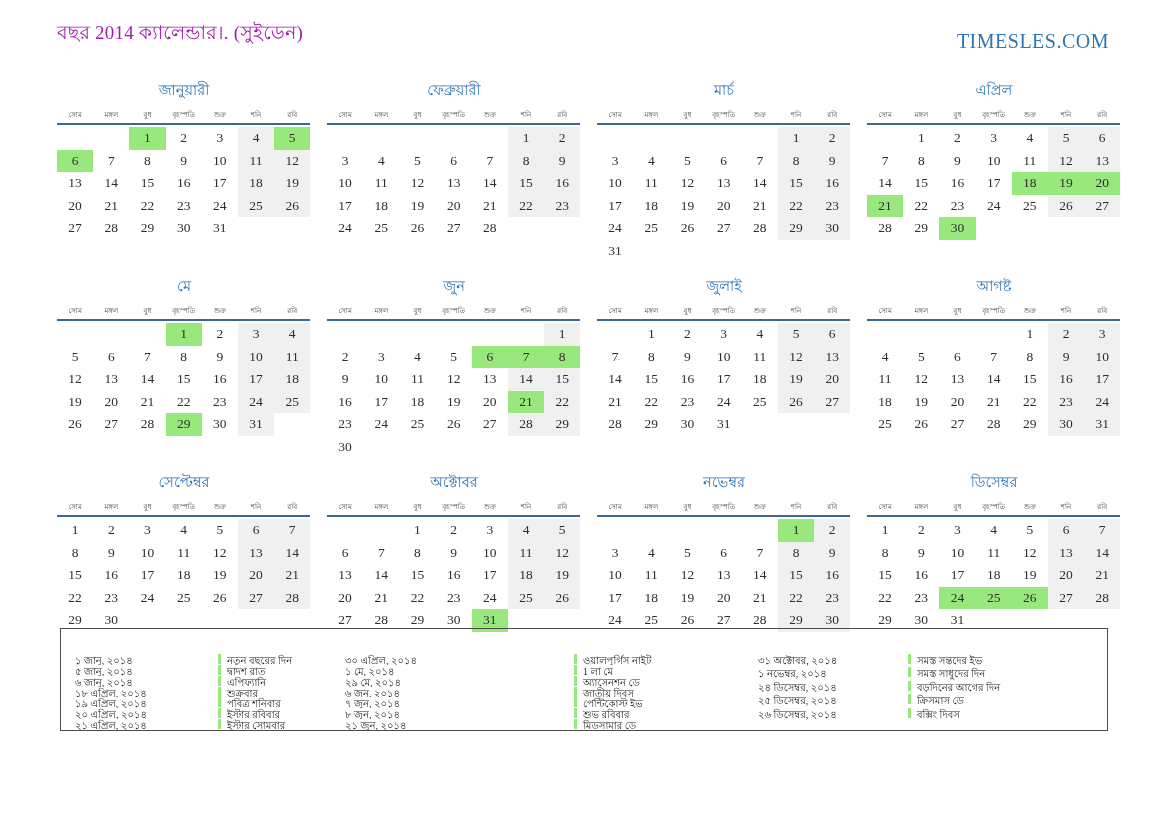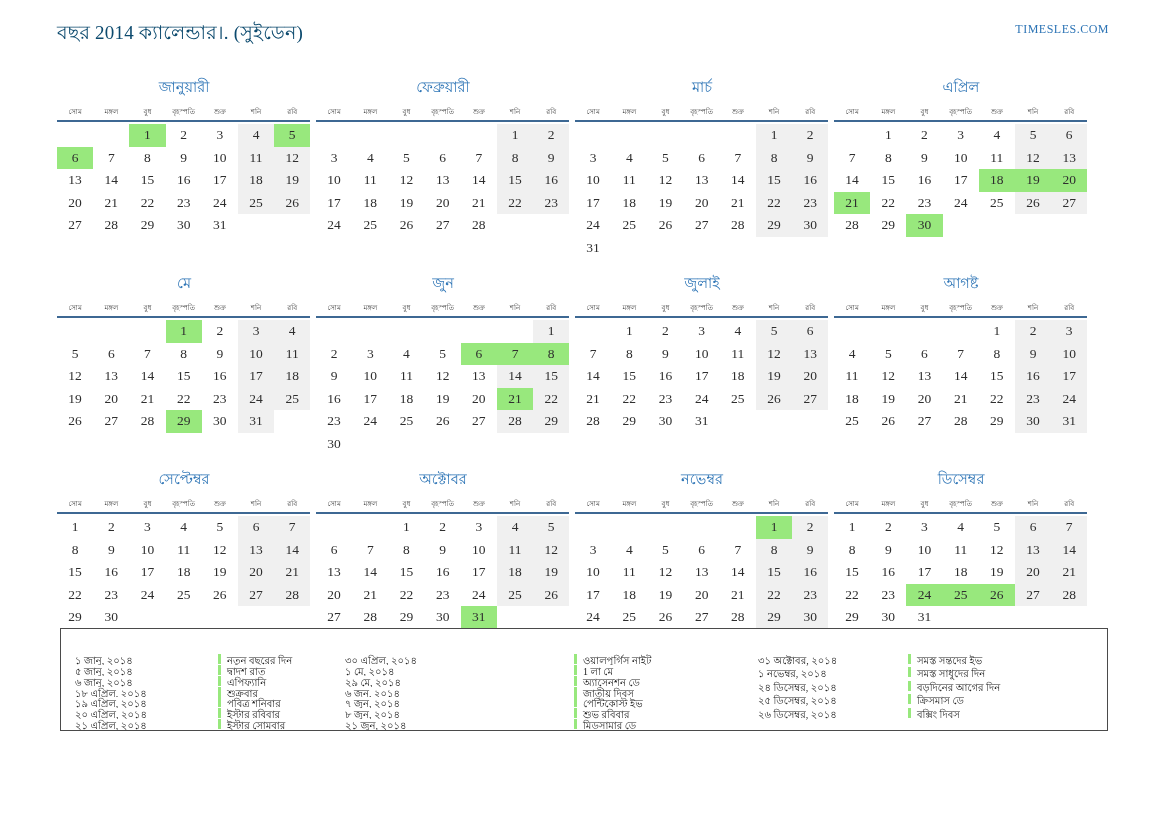--- a/index.html
+++ b/index.html
@@ -13,36 +13,36 @@
   }
   .header {
     display: flex;
     justify-content: space-between;
     align-items: flex-start;
     padding: 18px 60px 0 57px;
   }
   .page-title {
     font-size: 19px;
     font-weight: normal;
-    color: #0c4a6e;
+    color: #a21caf;
     letter-spacing: 0.2px;
   }
   .site-link {
-    font-size: 12px;
+    font-size: 20px;
     color: var(--accent, #2E75B6);
     text-decoration: none;
     letter-spacing: 0.5px;
-    margin-top: 4px;
+    margin-top: 12px;
   }
   .months {
     margin: 26px 0 0 57px;
     display: grid;
     grid-template-columns: repeat(4, 254px);
     grid-template-rows: 196px 196px auto;
-    column-gap: 5px;
+    column-gap: 16px;
   }
   .month { width: 254px; }
   .month-title {
     text-align: center;
     font-size: 14.5px;
     color: var(--accent, #2E75B6);
     height: 21px;
     margin-bottom: 9px;
   }
   .month-grid {

